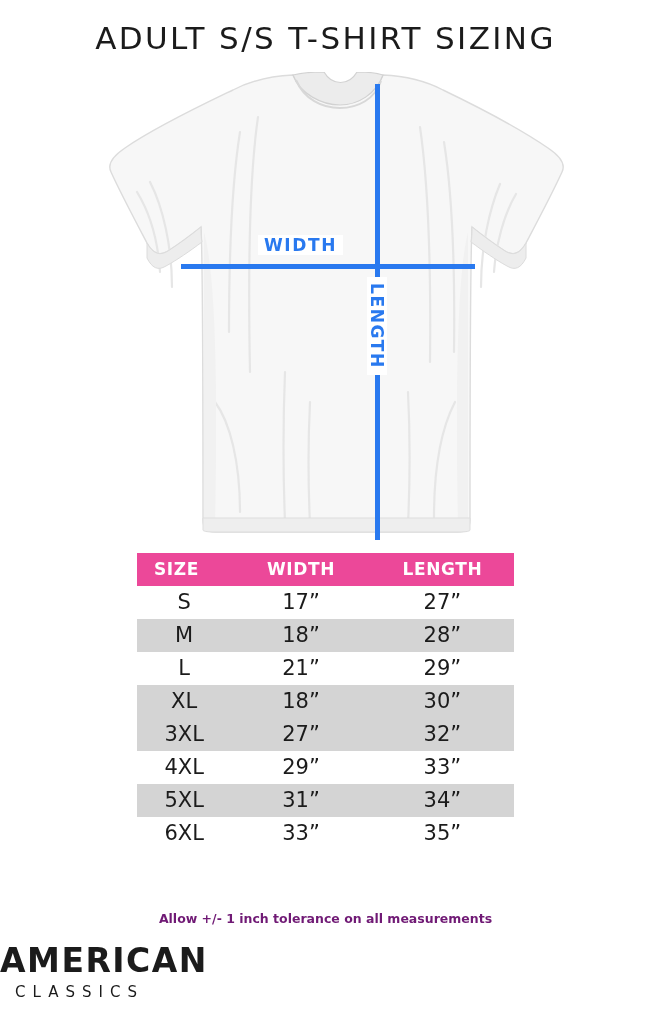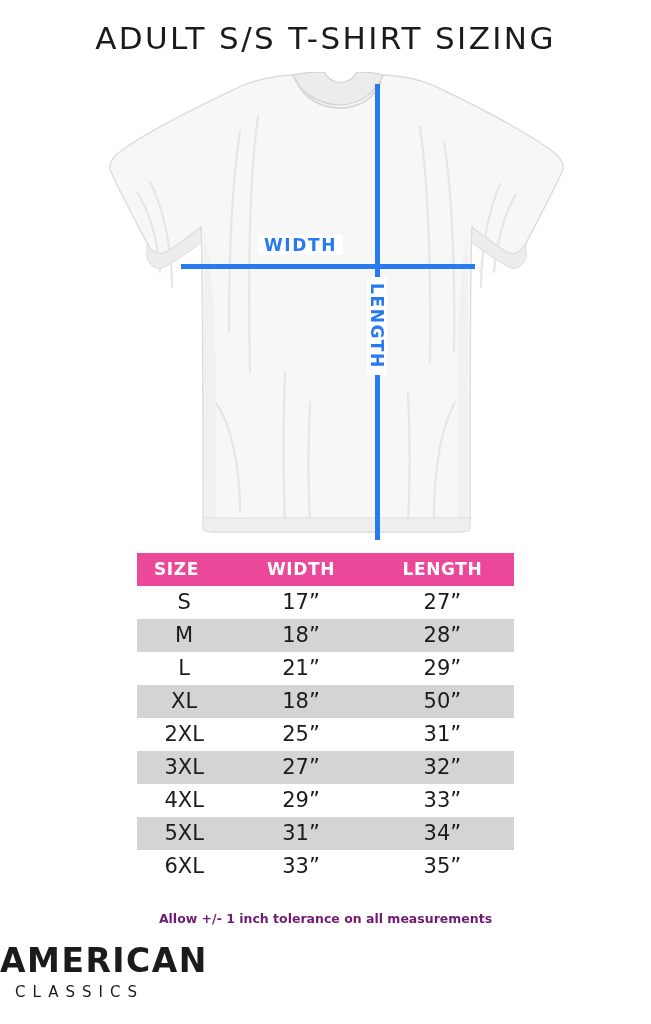--- a/index.html
+++ b/index.html
@@ -255,26 +255,21 @@
           <td>28”</td>
         </tr>
         <tr class="plain">
           <td>L</td>
           <td>21”</td>
           <td>29”</td>
         </tr>
         <tr class="alt">
           <td>XL</td>
           <td>18”</td>
-          <td>50”</td>
-        </tr>
-        <tr class="plain">
-          <td>2XL</td>
-          <td>25”</td>
-          <td>31”</td>
+          <td>30”</td>
         </tr>
         <tr class="alt">
           <td>3XL</td>
           <td>27”</td>
           <td>32”</td>
         </tr>
         <tr class="plain">
           <td>4XL</td>
           <td>29”</td>
           <td>33”</td>

